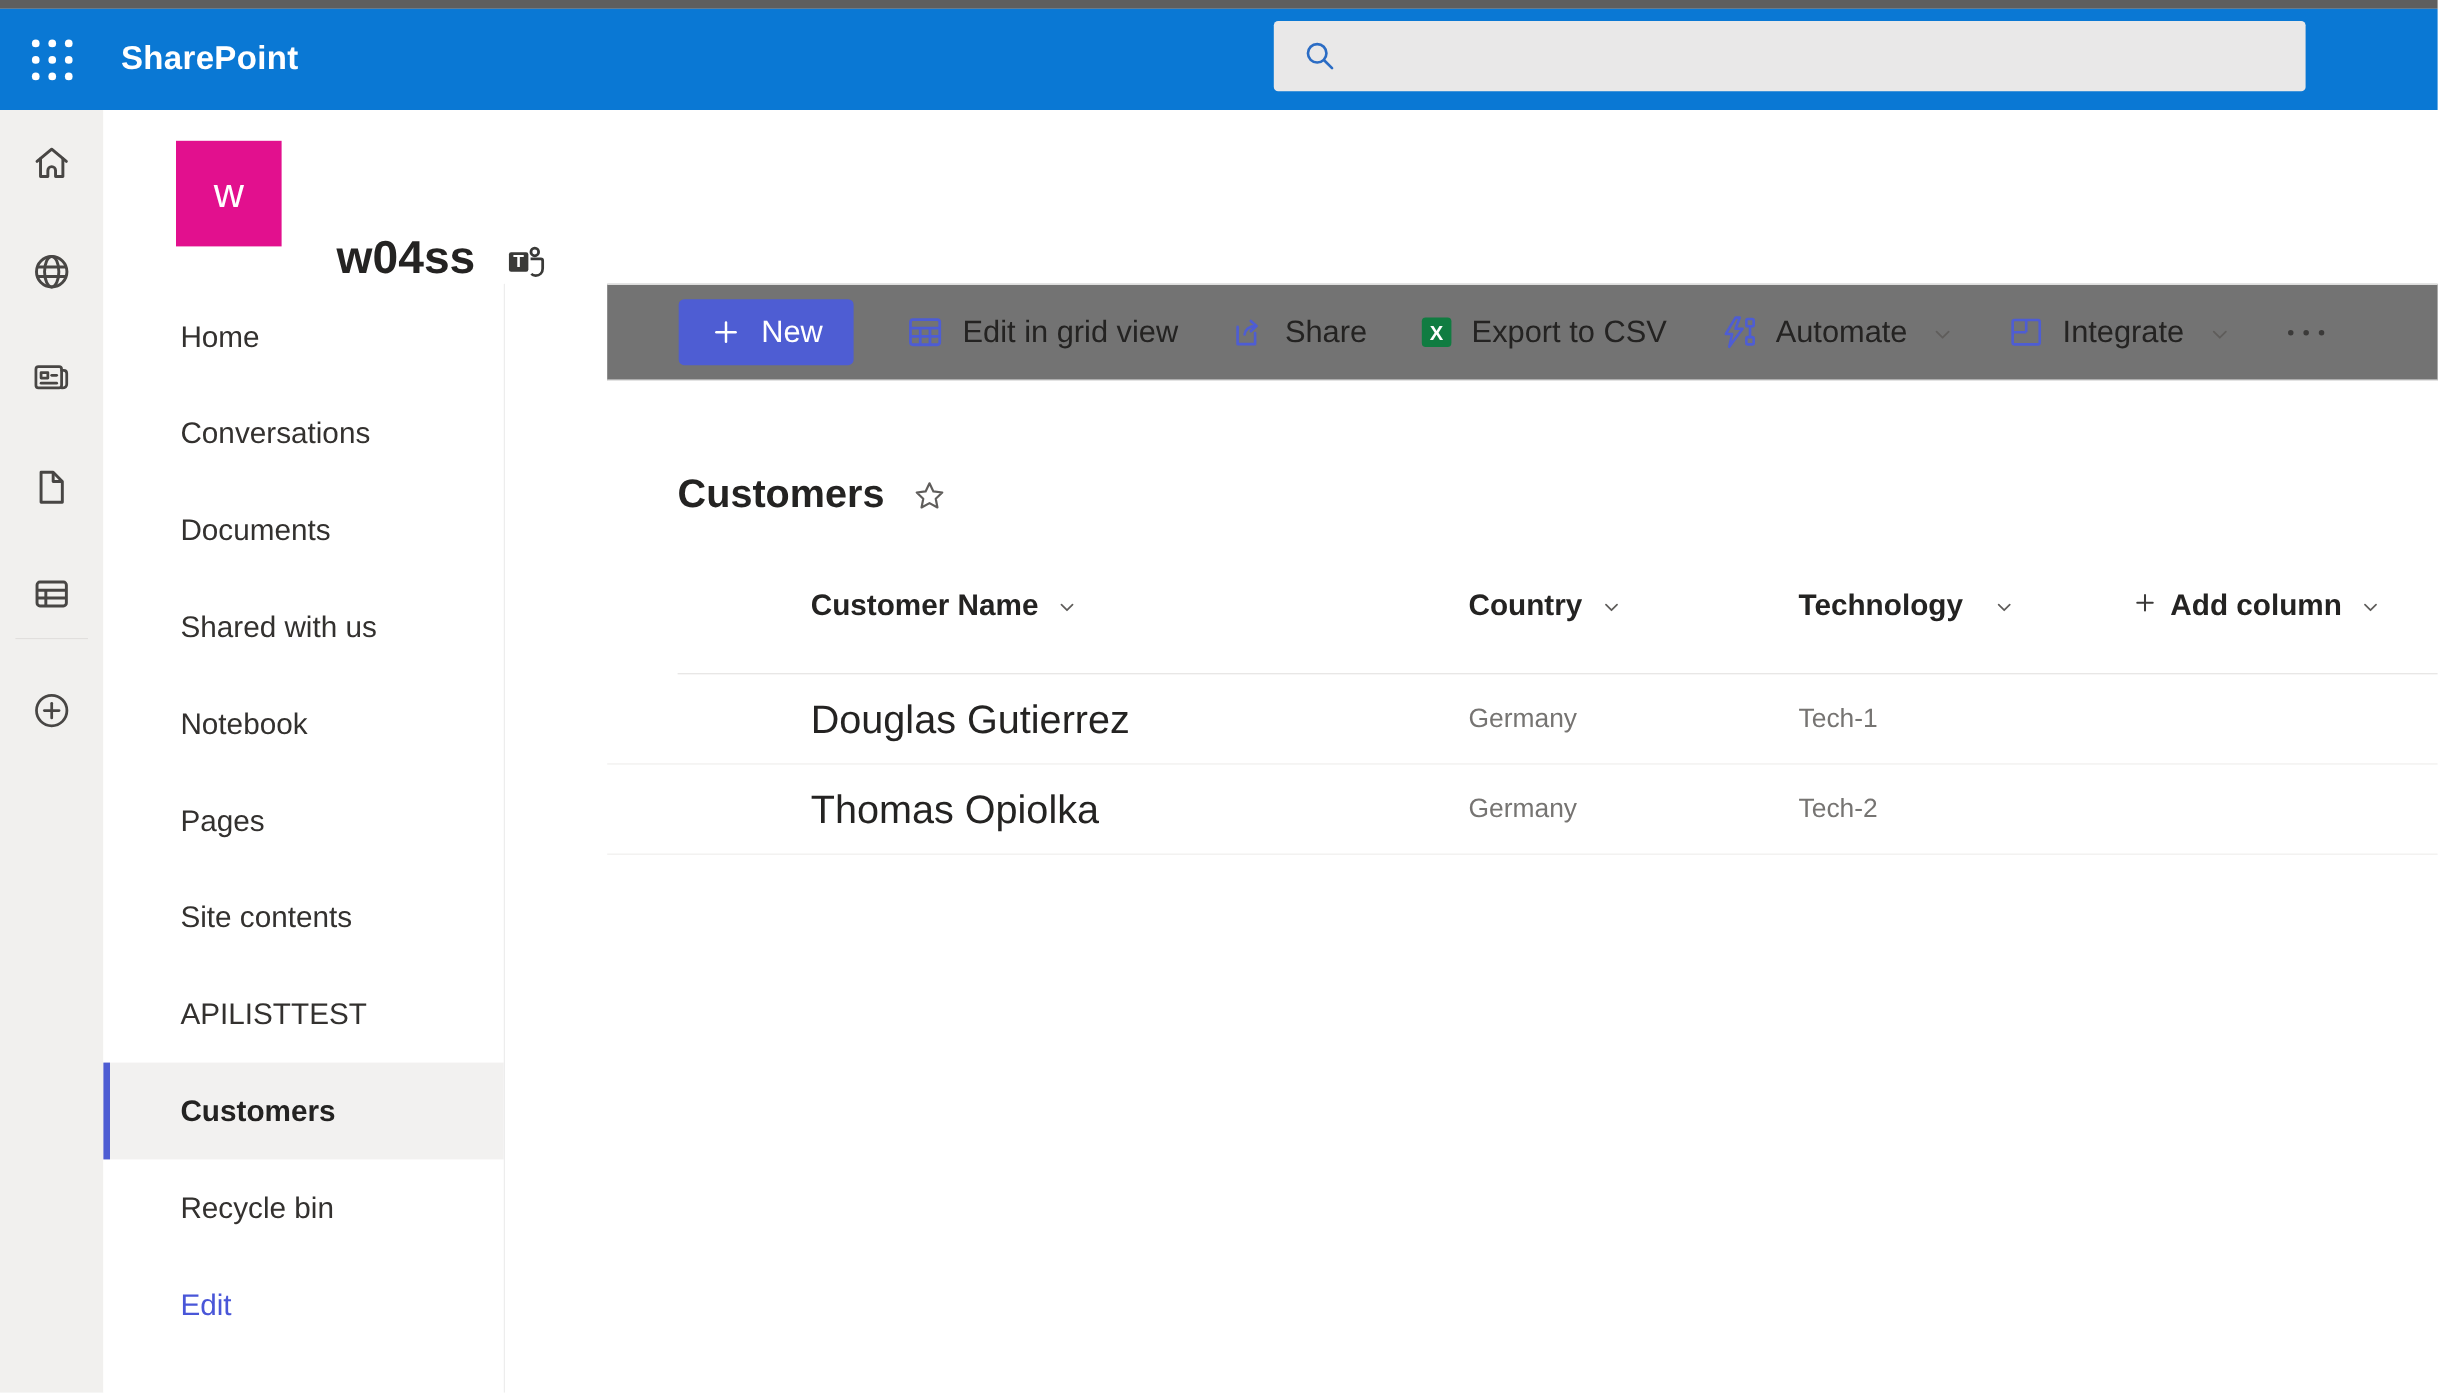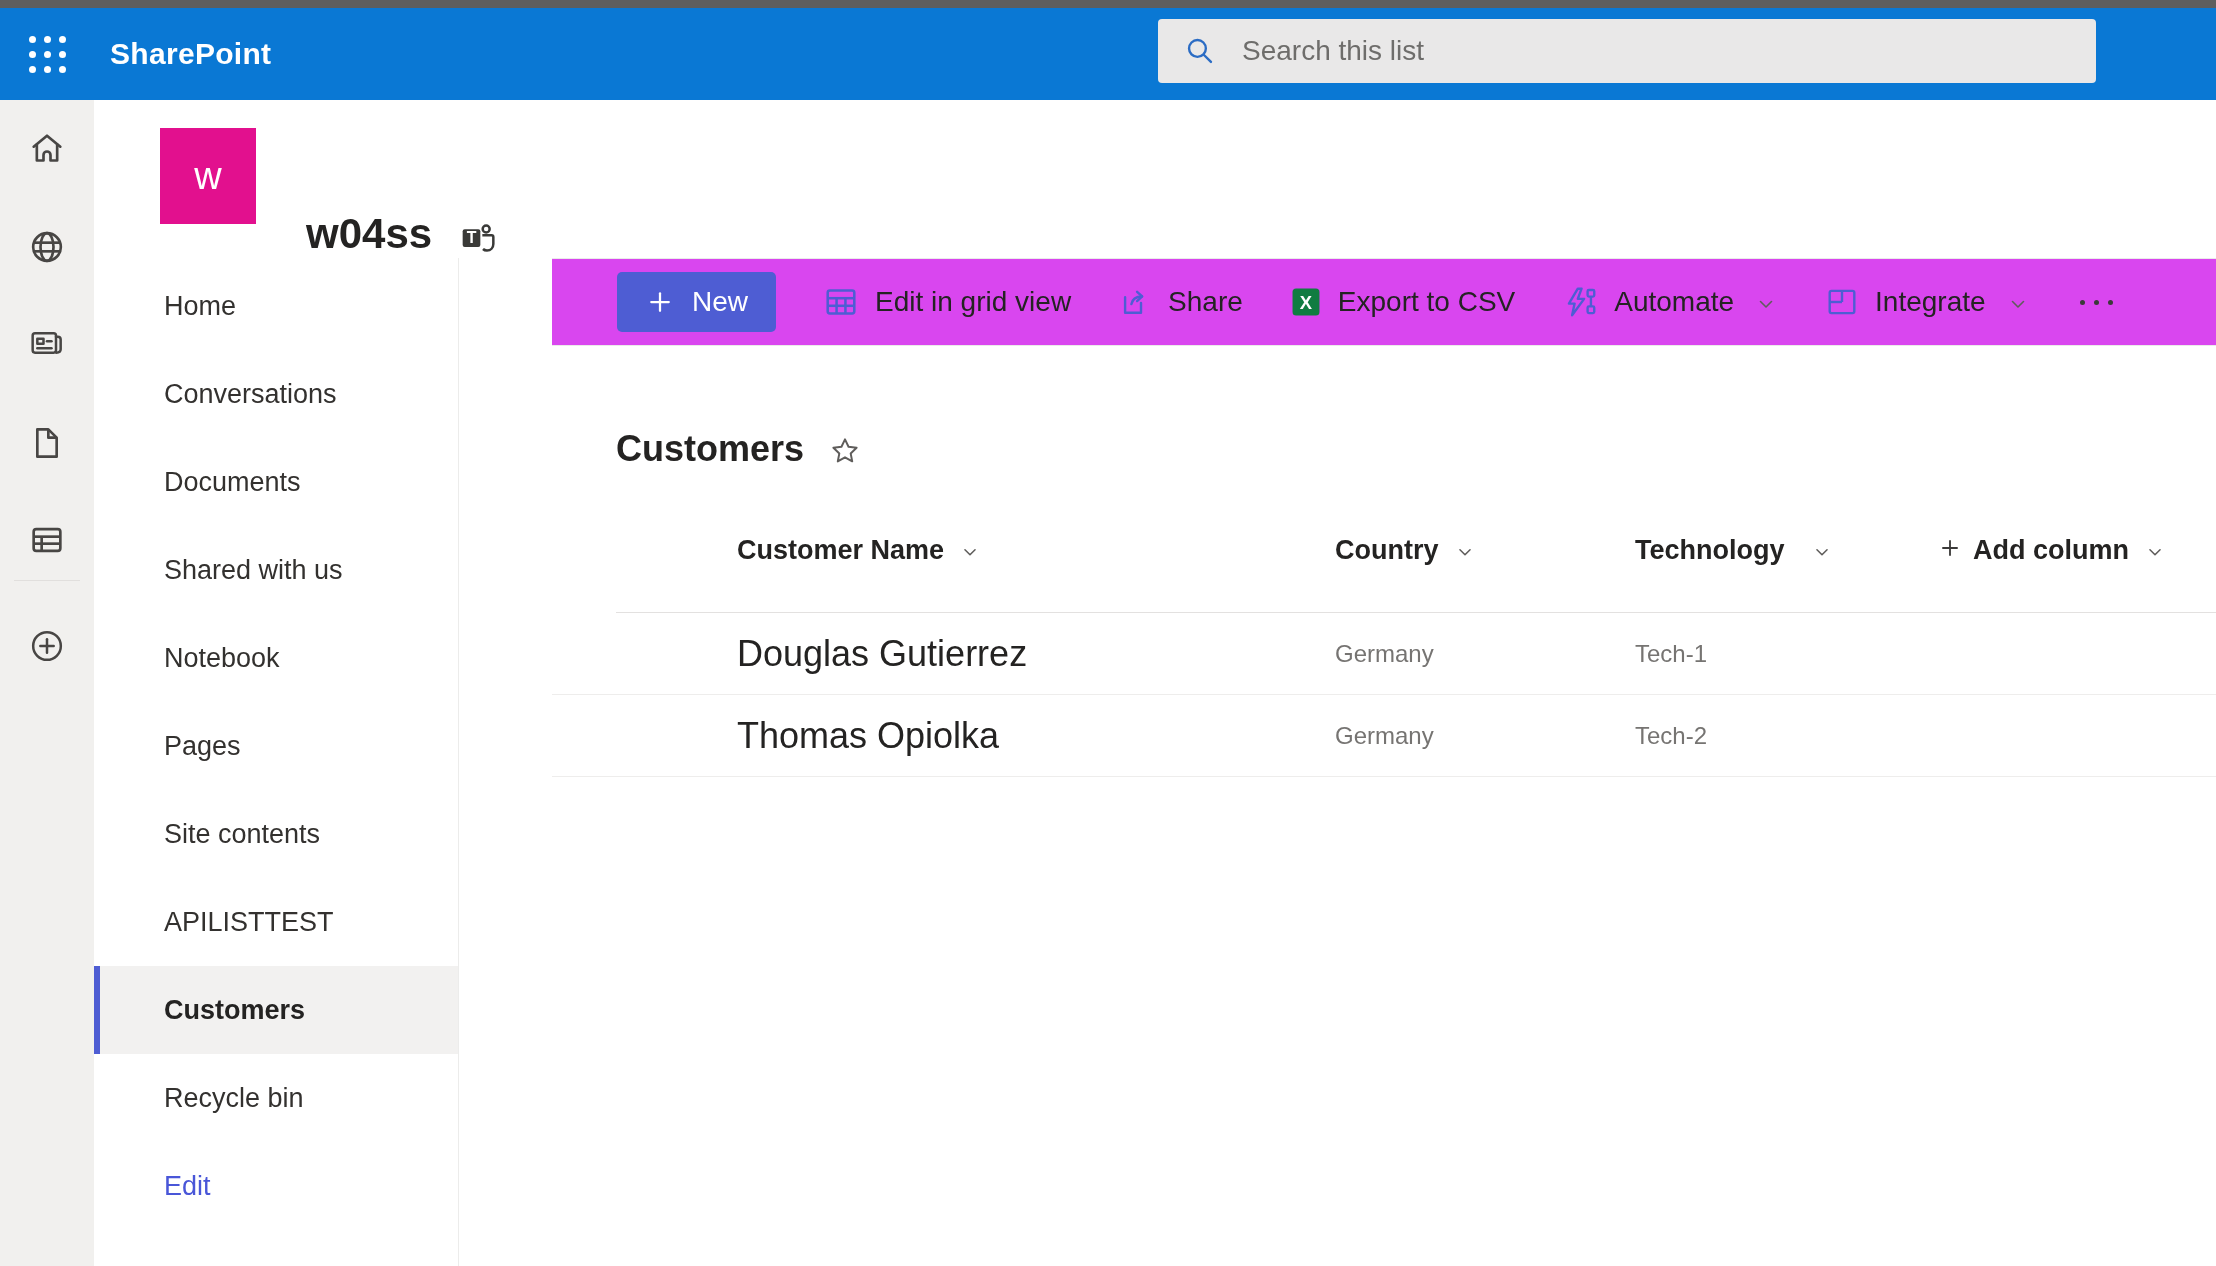--- a/index.html
+++ b/index.html
@@ -42,21 +42,21 @@
   
   .nav { position:absolute; left:94px; top:258px; width:365px; height:1008px; background:#fff;
     border-right:1px solid #ececeb; padding-top:4px; }
   .nav-item { height:88px; display:flex; align-items:center; padding-left:70px;
     font-size:27px; color:#33312f; cursor:pointer; }
   .nav-item.selected { background:#f2f1f0; border-left:6px solid #4e5dd3; padding-left:64px;
     font-weight:700; color:#242322; }
   .nav-item.edit-link { color:#4956d8; }
 
   
-  .toolbar { position:absolute; left:552px; top:258px; width:1664px; height:88px; background:#d946ef;
+  .toolbar { position:absolute; left:552px; top:258px; width:1664px; height:88px; background:#737373;
     border-top:1px solid #eaeae9; border-bottom:1px solid #eaeae9;
     display:flex; align-items:center; padding-left:65px; }
   .btn-new { height:60px; padding:0 28px; background:#4e5dd3; border:none; border-radius:5px;
     color:#fff; font-family:inherit; font-size:28px; display:flex; align-items:center; gap:17px; cursor:pointer; }
   .tb-item { display:flex; align-items:center; gap:15px; margin-left:46px;
     font-size:28px; color:#242322; cursor:pointer; white-space:nowrap; }
   .accent { color:#4e5dd3; }
   .chev { color:#5f5d5b; margin-left:5px; margin-top:4px; }
   .tb-more { display:flex; align-items:center; gap:9px; margin-left:50px; height:40px; cursor:pointer; }
   .tb-more .dot { width:5px; height:5px; border-radius:50%; background:#3b3a39; }
@@ -101,21 +101,20 @@
     </div>
   </div>
   <div class="brand">SharePoint</div>
   <div class="searchbox">
     <span>
       <svg width="36" height="36" viewBox="0 0 24 24" fill="none" stroke="#2b6cc4" stroke-width="1.6" stroke-linecap="round">
         <circle cx="10.3" cy="10.3" r="5.6"></circle>
           <path d="M14.5 14.5 L19.3 19.3"></path>
       </svg>
     </span>
-    <input type="text" placeholder="Search this list" style="">
   </div>
 </div>
 
 <div class="rail">
   <div class="rail-item" style="top:17px">
     <svg width="40" height="40" viewBox="0 0 24 24" fill="none" stroke="currentColor" stroke-width="1.6" stroke-linejoin="round" stroke-linecap="round">
       <path d="M4 11.2 L12 4.6 L20 11.2"></path>
       <path d="M5.9 9.9 V19.5 H9.9 V16.2 A2.1 2.1 0 0 1 14.1 16.2 V19.5 H18.1 V9.9"></path>
     </svg>
   </div>

